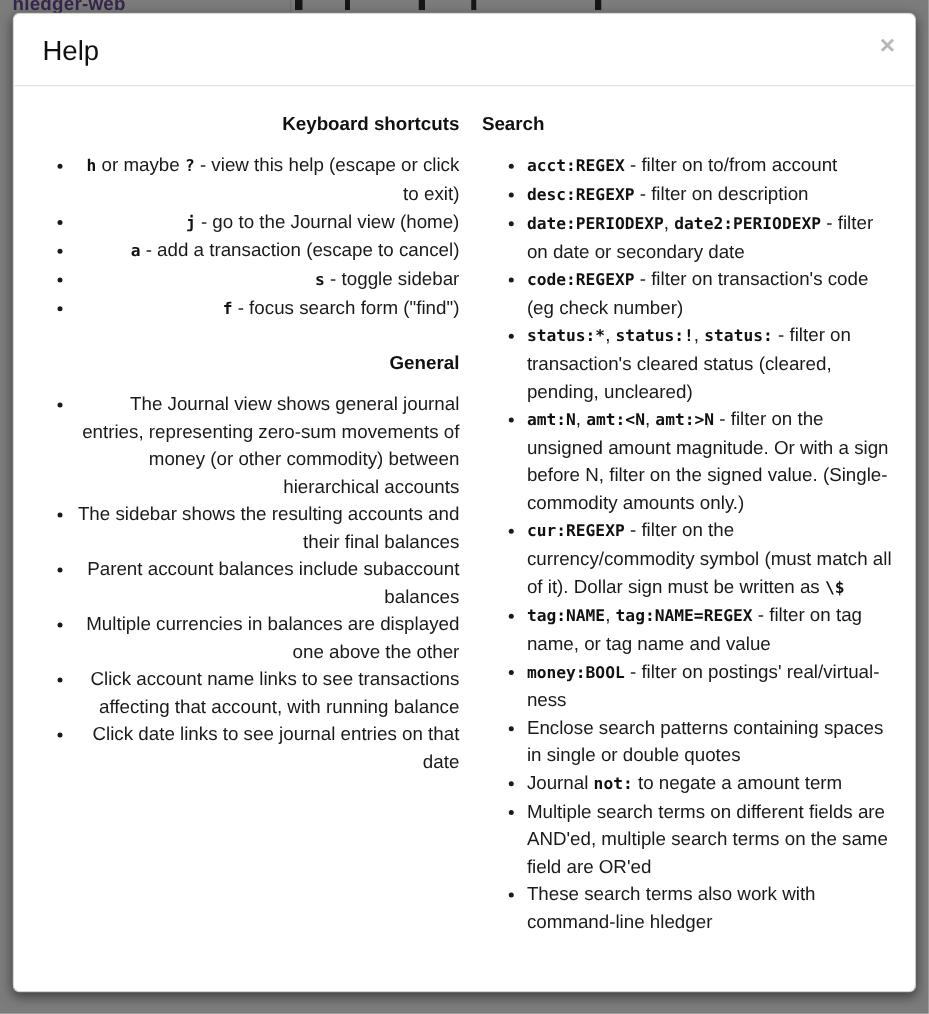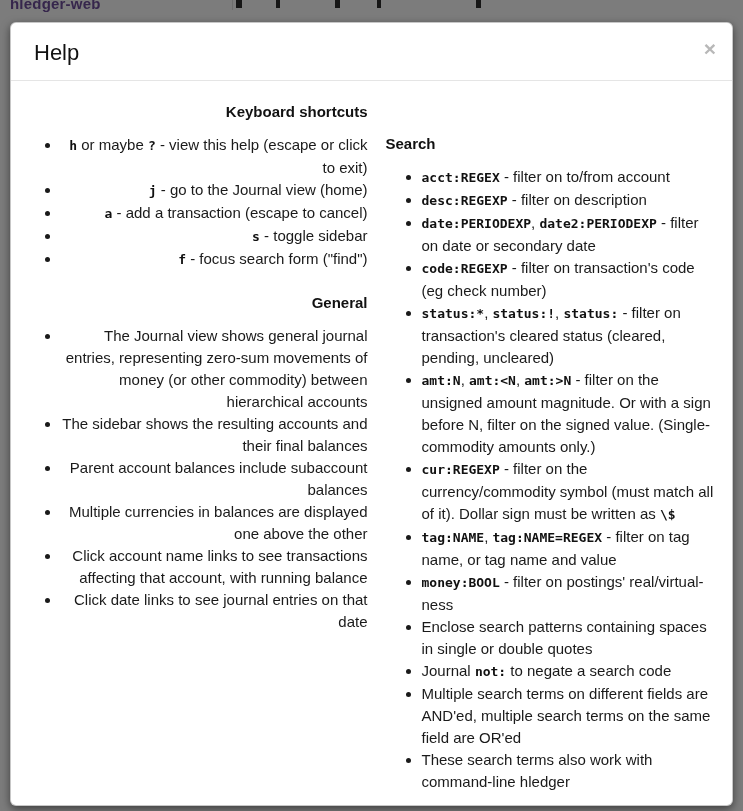--- a/index.html
+++ b/index.html
@@ -26,21 +26,21 @@
   }
   .bg-frag { position: absolute; top: 0; height: 8px; background: #161616; }
   .bg-frag.f1 { left: 236px; width: 6px; }
   .bg-frag.f2 { left: 276px; width: 4px; }
   .bg-frag.f3 { left: 335px; width: 5px; }
   .bg-frag.f4 { left: 377px; width: 4px; }
   .bg-frag.f5 { left: 476px; width: 5px; }
 
   
   .modal {
-    position: absolute; left: 10px; top: 22px;
+    position: absolute; left: 10px; top: 10px;
     width: 723px; height: 784px;
     background: #fff;
     border: 1px solid rgba(0,0,0,0.22);
     border-radius: 6px;
     box-shadow: 0 3px 9px rgba(0,0,0,0.5);
   }
   .modal-header {
     position: relative;
     padding: 16px 20px 14px 23px;
     border-bottom: 1px solid #e5e5e5;
@@ -62,21 +62,21 @@
   }
 
   .modal-body {
     display: flex;
     padding: 1px 14px 0 14px;
     font-size: 15px;
     line-height: 22px;
   }
   .col { width: 50%; }
   .col-left  { padding-right: 4px; text-align: right; }
-  .col-right { padding-left: 14px; margin-top: 32px; }
+  .col-right { padding-left: 14px; }
 
   .section-heading {
     font-size: 15px; font-weight: bold; color: #111;
     line-height: 19px;
     margin: 22px 0 0 0;
   }
   .section-heading:first-child { margin-top: 20px; }
 
   ul.help-list {
     margin: 13px 0 0 0;
@@ -137,19 +137,19 @@
           <li><code class="kbd">acct:REGEX</code><span> - filter on to/from account</span></li>
           <li><code class="kbd">desc:REGEXP</code><span> - filter on description</span></li>
           <li><code class="kbd">date:PERIODEXP</code><span>, </span><code class="kbd">date2:PERIODEXP</code><span> - filter on date or secondary date</span></li>
           <li><code class="kbd">code:REGEXP</code><span> - filter on transaction's code (eg check number)</span></li>
           <li><code class="kbd">status:*</code><span>, </span><code class="kbd">status:!</code><span>, </span><code class="kbd">status:</code><span> - filter on transaction's cleared status (cleared, pending, uncleared)</span></li>
           <li><code class="kbd">amt:N</code><span>, </span><code class="kbd">amt:&lt;N</code><span>, </span><code class="kbd">amt:&gt;N</code><span> - filter on the unsigned amount magnitude. Or with a sign before N, filter on the signed value. (Single-commodity amounts only.)</span></li>
           <li><code class="kbd">cur:REGEXP</code><span> - filter on the currency/commodity symbol (must match all of it). Dollar sign must be written as </span><code class="kbd">\$</code></li>
           <li><code class="kbd">tag:NAME</code><span>, </span><code class="kbd">tag:NAME=REGEX</code><span> - filter on tag name, or tag name and value</span></li>
           <li><code class="kbd">money:BOOL</code><span> - filter on postings' real/virtual-ness</span></li>
           <li><span>Enclose search patterns containing spaces in single or double quotes</span></li>
-          <li><span>Journal </span><code class="kbd">not:</code><span> to negate a search code</span></li>
+          <li><span>Journal </span><code class="kbd">not:</code><span> to negate a amount term</span></li>
           <li><span>Multiple search terms on different fields are AND'ed, multiple search terms on the same field are OR'ed</span></li>
           <li><span>These search terms also work with command-line hledger</span></li>
         </ul>
       </div>
   </div>
 </div>
 
 </body></html>

